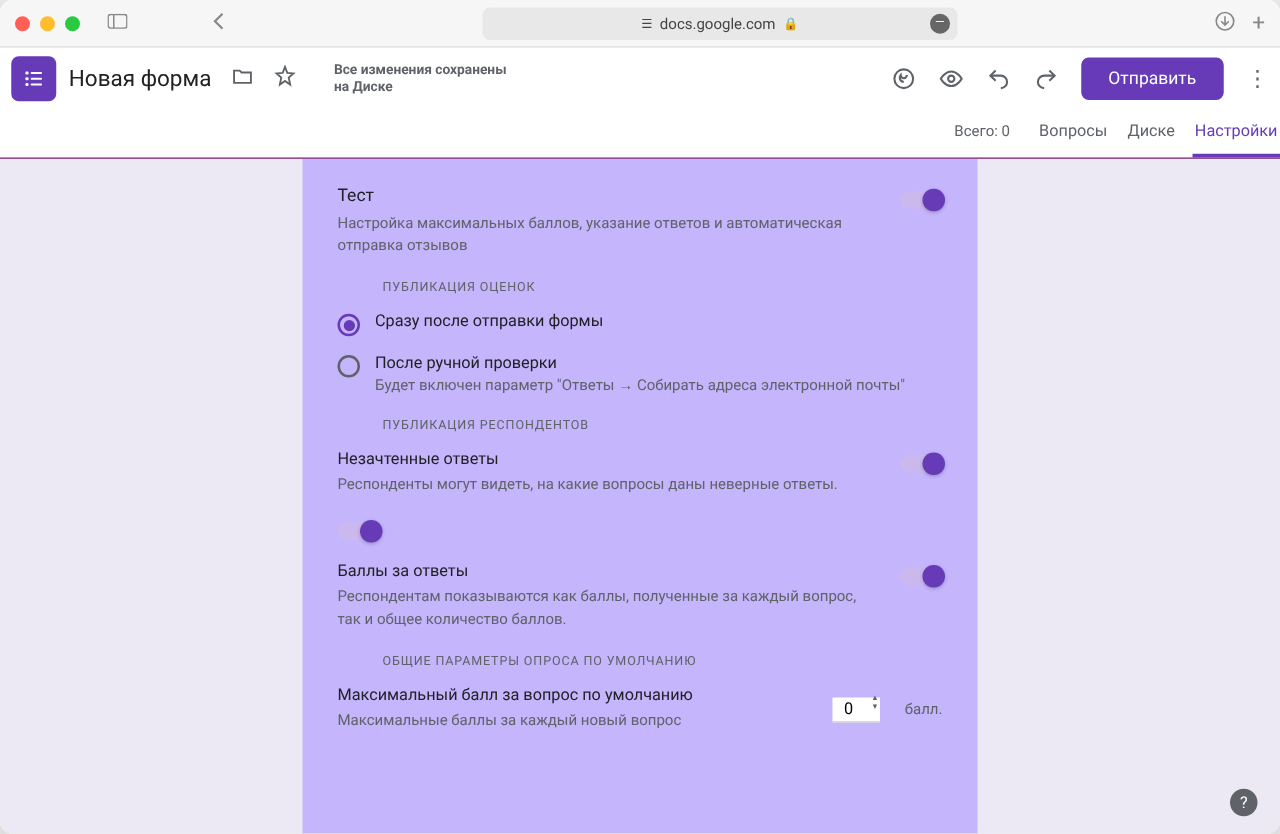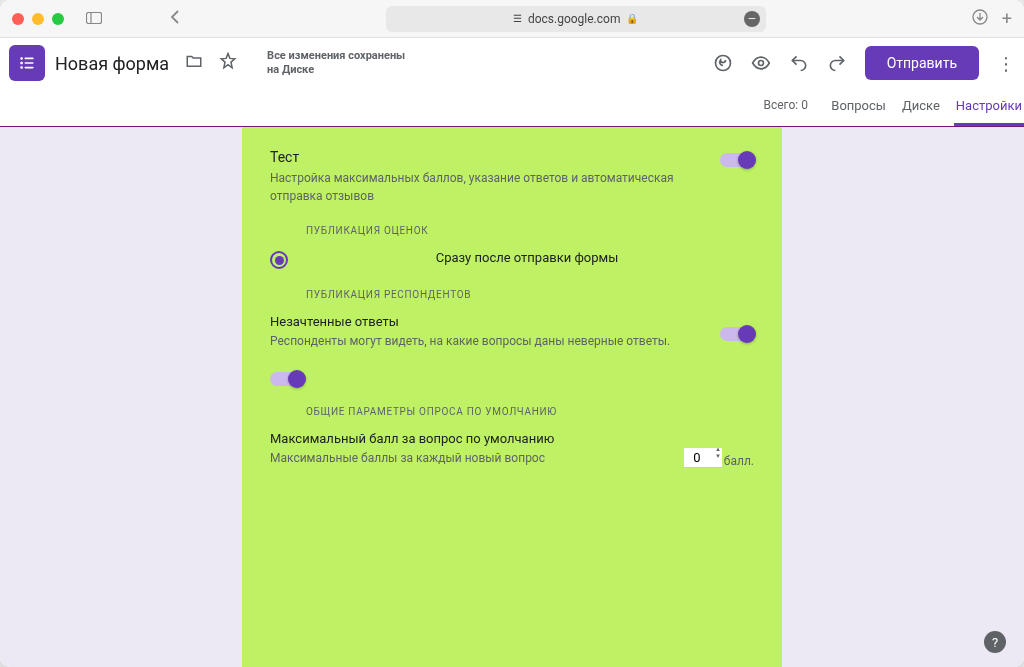--- a/index.html
+++ b/index.html
@@ -30,47 +30,47 @@
 .icon-btn { color: #5f6368; cursor: pointer; display: flex; }
 .send-btn { background: #673ab7; color: white; border: none; padding: 9px 22px; border-radius: 6px; font-size: 14px; cursor: pointer; }
 .more-v { color: #5f6368; font-size: 18px; }
 
 .tabs { display: flex; justify-content: flex-end; gap: 12px; font-size: 13px; border-bottom: 1px solid #701a75; position: relative; }
 .tab { padding: 10px 2px; color: #5f6368; cursor: pointer; border-bottom: 3px solid transparent; }
 .tab.active { color: #673ab7; border-bottom-color: #673ab7; }
 .total { position: absolute; right: 216px; top: 10px; font-size: 12px; color: #5f6368; }
 
 .content-wrap { flex: 1; background: #ece8f4; overflow-y: auto; display: flex; justify-content: center; padding-bottom: 0; }
-.card { width: 540px; background: #bef264; padding: 22px 28px 30px 28px; }
+.card { width: 540px; background: #c4b5fd; padding: 22px 28px 30px 28px; }
 
 .section { margin-bottom: 18px; }
 .row { display: flex; align-items: flex-start; gap: 16px; }
 .row-body { flex: 1; }
 .row-title { font-size: 14px; color: #202124; margin-bottom: 4px; }
 .row-desc { font-size: 12px; color: #5f6368; line-height: 1.5; }
 
 .sub-header { font-size: 10px; color: #5f6368; letter-spacing: 0.7px; margin: 20px 0 14px; padding-left: 36px; }
 
 .toggle { width: 34px; height: 14px; background: #cbb8ed; border-radius: 10px; position: relative; margin-top: 4px; flex-shrink: 0; }
 .toggle::after { content: ''; position: absolute; width: 18px; height: 18px; background: #673ab7; border-radius: 50%; right: -2px; top: -2px; box-shadow: 0 1px 3px rgba(0,0,0,0.25); }
 
 .radio-row { display: flex; gap: 12px; align-items: flex-start; margin-bottom: 14px; }
 .radio { width: 18px; height: 18px; border: 2px solid #5f6368; border-radius: 50%; display: flex; align-items: center; justify-content: center; flex-shrink: 0; margin-top: 1px; }
 .radio.checked { border-color: #673ab7; }
 .radio.checked::after { content: ''; width: 9px; height: 9px; background: #673ab7; border-radius: 50%; }
-.radio-body { flex: 1; text-align: center; }
+.radio-body { flex: 1; }
 .radio-label { font-size: 13px; color: #202124; margin-bottom: 3px; }
 .radio-desc { font-size: 12px; color: #5f6368; }
 
-.toggle-row { display: flex; align-items: center; gap: 20px; margin-bottom: 18px; }
+.toggle-row { display: flex; align-items: flex-start; gap: 20px; margin-bottom: 18px; }
 .toggle-body { flex: 1; }
 .toggle-title { font-size: 13px; color: #202124; margin-bottom: 4px; }
 .toggle-desc { font-size: 12px; color: #5f6368; line-height: 1.45; }
 
-.score-row { display: flex; align-items: flex-end; gap: 2px; }
+.score-row { display: flex; align-items: center; gap: 20px; }
 .score-body { flex: 1; }
 .score-input { width: 38px; border: none; border-bottom: 1px solid #ccc; text-align: center; font-size: 13px; padding: 2px 14px 2px 2px; }
 .score-unit { font-size: 12px; color: #5f6368; }
 .stepper { position: relative; display: inline-block; }
 .stepper::after { content: '▴\A▾'; white-space: pre; position: absolute; right: 2px; top: -1px; font-size: 7px; line-height: 7px; color: #5f6368; }
 
 .help { position: absolute; bottom: 14px; right: 18px; width: 22px; height: 22px; background: #5f6368; color: white; border-radius: 50%; display: flex; align-items: center; justify-content: center; font-size: 13px; }
 
 .svg-icon { width: 20px; height: 20px; }
 </style>
@@ -183,33 +183,47 @@
       </div>
 
       <div class="sub-header">ПУБЛИКАЦИЯ ОЦЕНОК</div>
 
       <div class="radio-row">
         <div class="radio checked"></div>
         <div class="radio-body">
           <div class="radio-label">Сразу после отправки формы</div>
         </div>
       </div>
+      <div class="radio-row">
+        <div class="radio"></div>
+        <div class="radio-body">
+          <div class="radio-label">После ручной проверки</div>
+          <div class="radio-desc">Будет включен параметр "Ответы → Собирать адреса электронной почты"</div>
+        </div>
+      </div>
 
       <div class="sub-header">ПУБЛИКАЦИЯ РЕСПОНДЕНТОВ</div>
 
       <div class="toggle-row">
         <div class="toggle-body">
           <div class="toggle-title">Незачтенные ответы</div>
           <div class="toggle-desc">Респонденты могут видеть, на какие вопросы даны неверные ответы.</div>
         </div>
         <div class="toggle"></div>
       </div>
       <div class="toggle-row">
         <div class="toggle"></div>
       </div>
+      <div class="toggle-row">
+        <div class="toggle-body">
+          <div class="toggle-title">Баллы за ответы</div>
+          <div class="toggle-desc">Респондентам показываются как баллы, полученные за каждый вопрос, так и общее количество баллов.</div>
+        </div>
+        <div class="toggle"></div>
+      </div>
 
       <div class="sub-header">ОБЩИЕ ПАРАМЕТРЫ ОПРОСА ПО УМОЛЧАНИЮ</div>
 
       <div class="score-row">
         <div class="score-body">
           <div class="toggle-title">Максимальный балл за вопрос по умолчанию</div>
           <div class="toggle-desc">Максимальные баллы за каждый новый вопрос</div>
         </div>
         <span class="stepper">
           <input class="score-input" value="0" style="">

